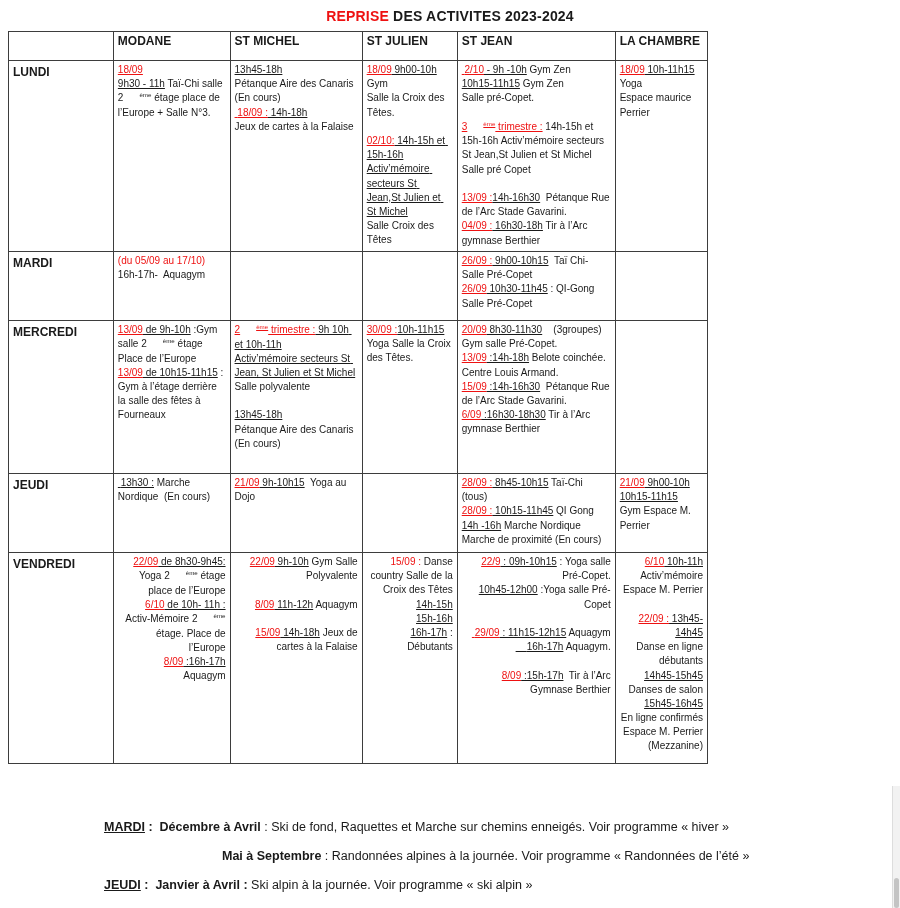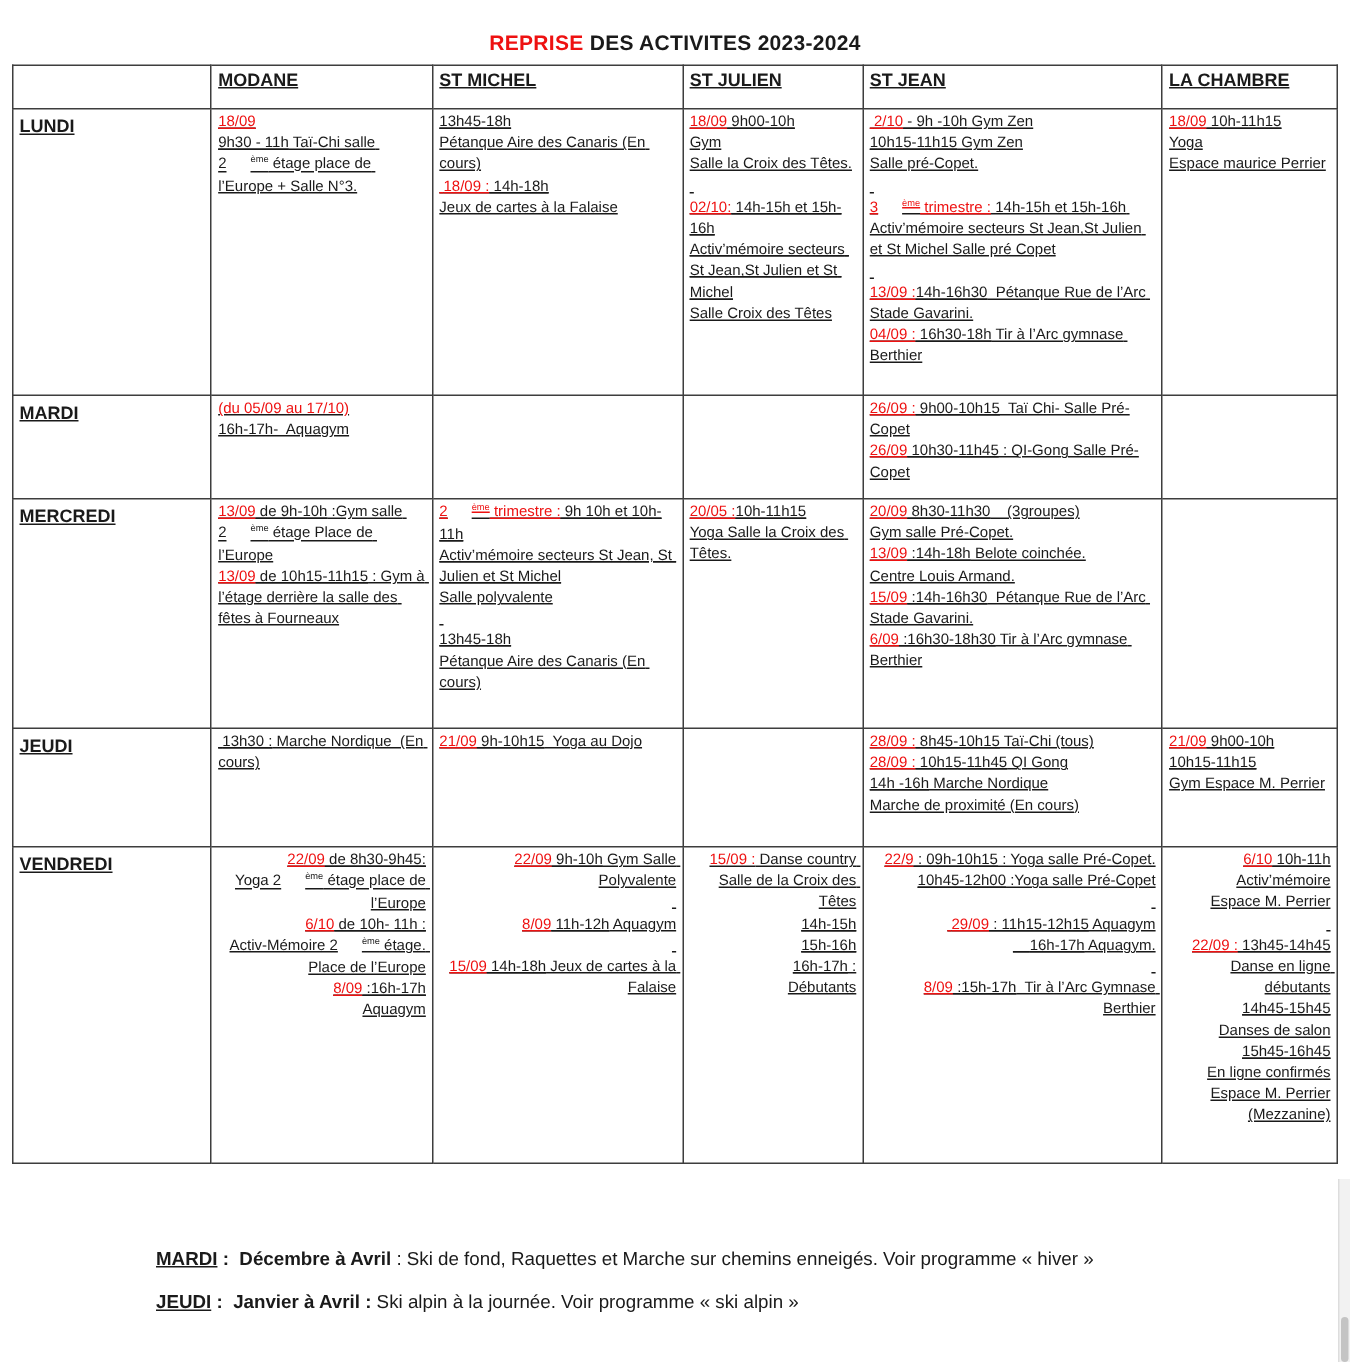--- a/index.html
+++ b/index.html
@@ -1,25 +1,25 @@
 <!DOCTYPE html>
 <html style="--red: #ee1111; --ink: #1a1a1a; --line: #3d3d3d;"><head>
 <meta charset="utf-8">
 <style>
   :root{ --red:#ee1111; --ink:#1a1a1a; --line:#3d3d3d; }
   html,body{margin:0;padding:0;}
   body{
     width:900px;height:908px;background:#ffffff;color:var(--ink);
     font-family:"Liberation Sans", sans-serif;position:relative;overflow:hidden;
   }
-  .title{ text-align:center;padding-top:20px;font-size:14px;font-weight:bold;letter-spacing:.2px; }
+  .title{ text-align:center;padding-top:8px;font-size:14px;font-weight:bold;letter-spacing:.2px; }
   .title .red{ color:var(--red); }
 
   table.sched{
-    border-collapse:collapse;table-layout:fixed;width:884px;margin:7px 8px 4px 8px;text-decoration:underline;
+    border-collapse:collapse;table-layout:fixed;width:700px;margin:7px 8px 4px 8px;
   }
   table.sched th, table.sched td{
     border:1px solid var(--line);vertical-align:top;padding:2px 4px;text-align:left;
   }
   thead th{ text-align:center;font-size:12px;font-weight:bold;height:24px;vertical-align:middle; }
   tbody th.day{ font-size:12px;font-weight:bold;padding-top:4px; }
   td.cell{ font-size:10px;line-height:1.42;white-space:pre-wrap;word-wrap:break-word;overflow:hidden; }
   tr.r-lundi    td{ height:186px; }
   tr.r-mardi    td{ height:64px;  }
   tr.r-mercredi td{ height:148px; }
@@ -87,21 +87,21 @@
         <td class="cell"><div class="line"><span class="seg-r">(du 05/09 au 17/10)</span></div><div class="line"><span>16h-17h-  Aquagym</span></div></td>
         <td class="cell"></td>
         <td class="cell"></td>
         <td class="cell"><div class="line"><span class="seg-r seg-u">26/09 :</span><span class="seg-u"> 9h00-10h15</span><span>  Taï Chi- Salle Pré-Copet</span></div><div class="line"><span class="seg-r seg-u">26/09</span><span class="seg-u"> 10h30-11h45</span><span> : QI-Gong Salle Pré-Copet</span></div></td>
         <td class="cell"></td>
       </tr>
       <tr class="r-mercredi">
         <th class="day">MERCREDI</th>
         <td class="cell"><div class="line"><span class="seg-r seg-u">13/09</span><span class="seg-u"> de 9h-10h</span><span> :Gym salle 2</span><span class="seg-p">ème</span><span> étage Place de l’Europe</span></div><div class="line"><span class="seg-r seg-u">13/09</span><span class="seg-u"> de 10h15-11h15</span><span> : Gym à l’étage derrière la salle des fêtes à Fourneaux</span></div></td>
         <td class="cell"><div class="line"><span class="seg-r seg-u">2</span><span class="seg-r seg-u seg-p">ème</span><span class="seg-r seg-u"> trimestre :</span><span class="seg-u"> 9h 10h et 10h-11h</span></div><div class="line"><span class="seg-u">Activ’mémoire secteurs St Jean, St Julien et St Michel</span></div><div class="line"><span>Salle polyvalente</span></div><div class="line">&nbsp;</div><div class="line"><span class="seg-u">13h45-18h</span></div><div class="line"><span>Pétanque Aire des Canaris (En cours)</span></div></td>
-        <td class="cell"><div class="line"><span class="seg-r seg-u">20/05 :</span><span class="seg-u">10h-11h15</span></div><div class="line"><span>Yoga Salle la Croix des Têtes.</span></div></td>
+        <td class="cell"><div class="line"><span class="seg-r seg-u">30/09 :</span><span class="seg-u">10h-11h15</span></div><div class="line"><span>Yoga Salle la Croix des Têtes.</span></div></td>
         <td class="cell"><div class="line"><span class="seg-r seg-u">20/09</span><span class="seg-u"> 8h30-11h30</span><span>    (3groupes)</span></div><div class="line"><span>Gym salle Pré-Copet.</span></div><div class="line"><span class="seg-r seg-u">13/09</span><span class="seg-u"> :14h-18h</span><span> Belote coinchée.</span></div><div class="line"><span>Centre Louis Armand.</span></div><div class="line"><span class="seg-r seg-u">15/09</span><span class="seg-u"> :14h-16h30</span><span>  Pétanque Rue de l’Arc Stade Gavarini.</span></div><div class="line"><span class="seg-r seg-u">6/09</span><span class="seg-u"> :16h30-18h30</span><span> Tir à l’Arc gymnase Berthier</span></div></td>
         <td class="cell"></td>
       </tr>
       <tr class="r-jeudi">
         <th class="day">JEUDI</th>
         <td class="cell"><div class="line"><span class="seg-u"> 13h30 :</span><span> Marche Nordique  (En cours)</span></div></td>
         <td class="cell"><div class="line"><span class="seg-r seg-u">21/09</span><span class="seg-u"> 9h-10h15</span><span>  Yoga au Dojo</span></div></td>
         <td class="cell"></td>
         <td class="cell"><div class="line"><span class="seg-r seg-u">28/09 :</span><span class="seg-u"> 8h45-10h15</span><span> Taï-Chi (tous)</span></div><div class="line"><span class="seg-r seg-u">28/09 :</span><span class="seg-u"> 10h15-11h45</span><span> QI Gong</span></div><div class="line"><span class="seg-u">14h -16h</span><span> Marche Nordique</span></div><div class="line"><span>Marche de proximité (En cours)</span></div></td>
         <td class="cell"><div class="line"><span class="seg-r seg-u">21/09</span><span class="seg-u"> 9h00-10h</span></div><div class="line"><span class="seg-u">10h15-11h15</span></div><div class="line"><span>Gym Espace M. Perrier</span></div></td>
@@ -112,20 +112,21 @@
         <td class="cell"><div class="line"><span class="seg-r seg-u">22/09</span><span class="seg-u"> 9h-10h</span><span> Gym Salle Polyvalente</span></div><div class="line">&nbsp;</div><div class="line"><span class="seg-r seg-u">8/09</span><span class="seg-u"> 11h-12h</span><span> Aquagym</span></div><div class="line">&nbsp;</div><div class="line"><span class="seg-r seg-u">15/09</span><span class="seg-u"> 14h-18h</span><span> Jeux de cartes à la Falaise</span></div></td>
         <td class="cell"><div class="line"><span class="seg-r">15/09 :</span><span> Danse country Salle de la Croix des Têtes</span></div><div class="line"><span class="seg-u">14h-15h</span></div><div class="line"><span class="seg-u">15h-16h</span></div><div class="line"><span class="seg-u">16h-17h</span><span> :</span></div><div class="line"><span>Débutants</span></div></td>
         <td class="cell"><div class="line"><span class="seg-r seg-u">22/9</span><span class="seg-u"> : 09h-10h15</span><span> : Yoga salle Pré-Copet.</span></div><div class="line"><span class="seg-u">10h45-12h00</span><span> :Yoga salle Pré-Copet</span></div><div class="line">&nbsp;</div><div class="line"><span class="seg-r seg-u"> 29/09</span><span class="seg-u"> : 11h15-12h15</span><span> Aquagym</span></div><div class="line"><span class="seg-u">    16h-17h</span><span> Aquagym.</span></div><div class="line">&nbsp;</div><div class="line"><span class="seg-r seg-u">8/09</span><span class="seg-u"> :15h-17h</span><span>  Tir à l’Arc Gymnase Berthier</span></div></td>
         <td class="cell"><div class="line"><span class="seg-r seg-u">6/10</span><span class="seg-u"> 10h-11h</span></div><div class="line"><span>Activ’mémoire</span></div><div class="line"><span>Espace M. Perrier</span></div><div class="line">&nbsp;</div><div class="line"><span class="seg-r seg-u">22/09 :</span><span class="seg-u"> 13h45-14h45</span></div><div class="line"><span>Danse en ligne débutants</span></div><div class="line"><span class="seg-u">14h45-15h45</span></div><div class="line"><span>Danses de salon</span></div><div class="line"><span class="seg-u">15h45-16h45</span></div><div class="line"><span>En ligne confirmés</span></div><div class="line"><span>Espace M. Perrier</span></div><div class="line"><span>(Mezzanine)</span></div></td>
       </tr>
     </tbody>
   </table>
 
   <div class="notes">
     <div class="note"><div class="line"><span class="seg-b seg-u">MARDI</span><span class="seg-b"> :  </span><span class="seg-b">Décembre à Avril</span><span> : Ski de fond, Raquettes et Marche sur chemins enneigés. Voir programme « hiver »</span></div></div>
+    <div class="note indent"><div class="line"><span class="seg-b">Mai à Septembre</span><span> : Randonnées alpines à la journée. Voir programme « Randonnées de l’été »</span></div></div>
     <div class="note"><div class="line"><span class="seg-b seg-u">JEUDI</span><span class="seg-b"> :  </span><span class="seg-b">Janvier à Avril :</span><span> Ski alpin à la journée. Voir programme « ski alpin »</span></div></div>
   </div>
 
   <div class="scrollbar">
     <div class="thumb"></div>
   </div>
 
 </div>
 
 </body></html>

